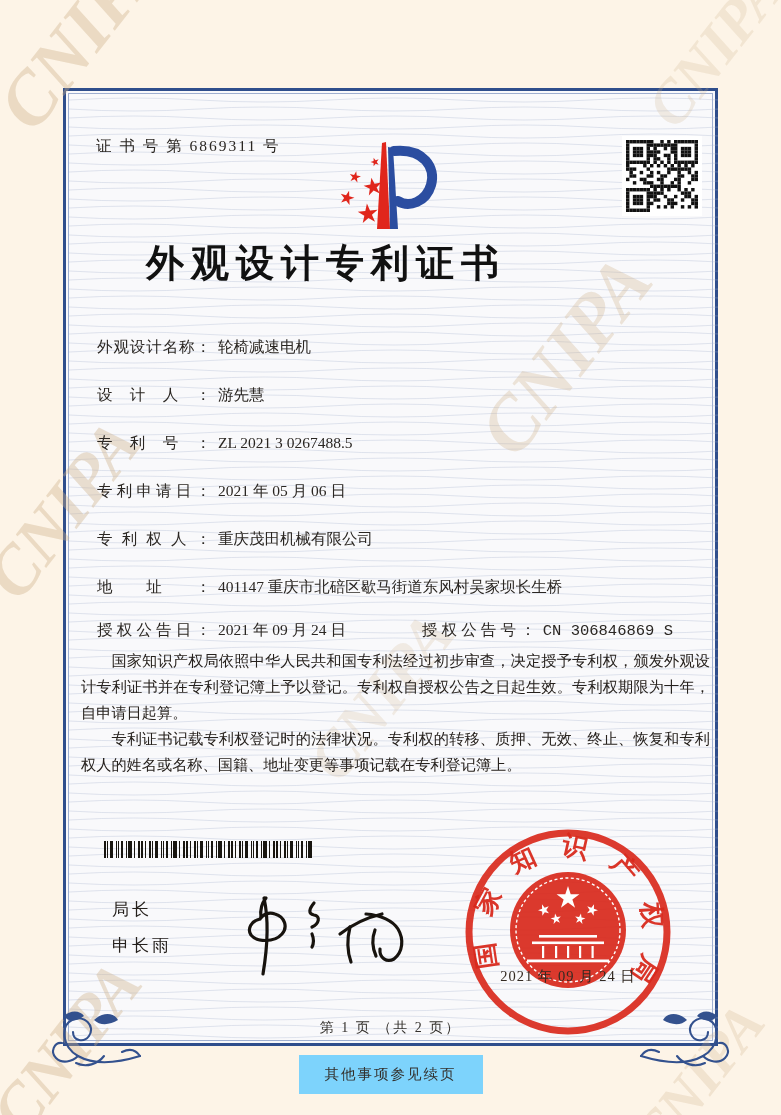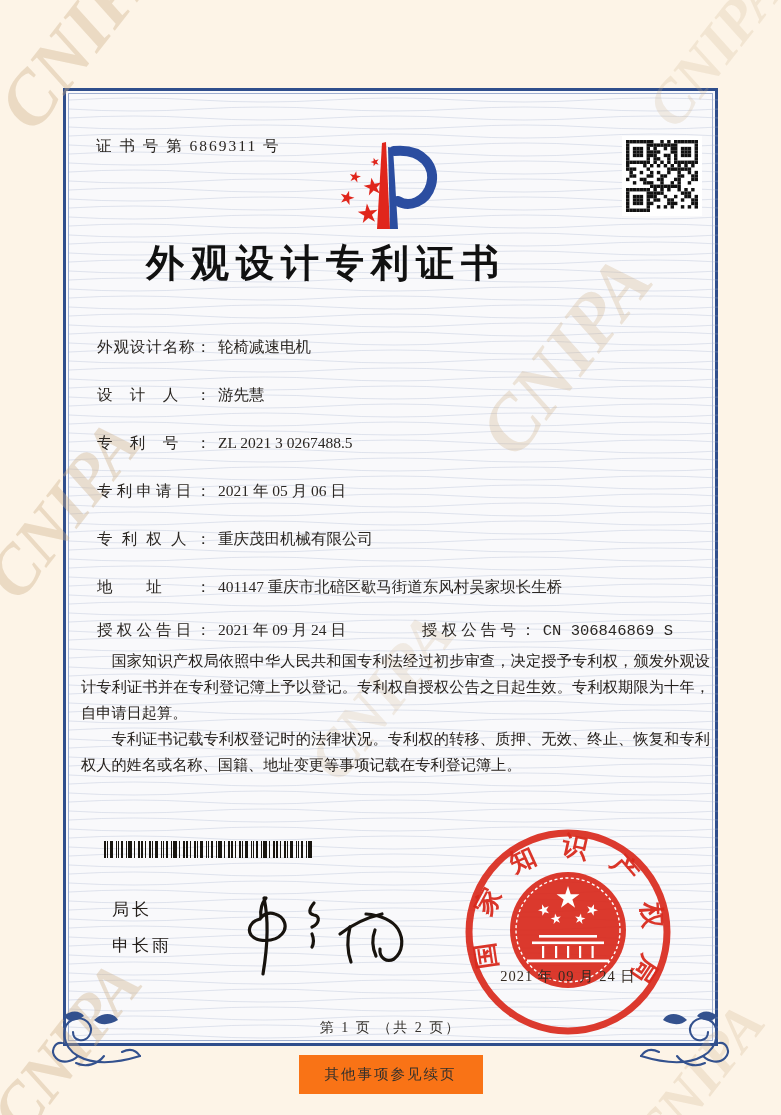--- a/index.html
+++ b/index.html
@@ -59,21 +59,21 @@
   .barcode-svg rect{fill:#18150f;}
   .sig-block{left:112px;top:892px;font-size:17px;letter-spacing:3px;color:#26211d;line-height:36px;}
   .signature-svg{left:222px;top:870px;}
   .signature-svg path{fill:none;stroke:#17130e;stroke-width:3.2;stroke-linecap:round;stroke-linejoin:round;}
   .seal-svg{left:462px;top:826px;z-index:3;}
   .seal-org-text{fill:#d9291c;font-size:26px;font-weight:bold;letter-spacing:23px;font-family:"Liberation Serif","DejaVu Serif",serif;}
   .seal-date{fill:#332a22;font-size:14.5px;letter-spacing:1px;font-family:"Liberation Serif","DejaVu Serif",serif;}
   .footer-page{left:63px;top:1019px;width:655px;text-align:center;font-size:14px;letter-spacing:2px;color:#33302c;}
   .note-box{
     left:50%;top:1055px;transform:translateX(-50%);
-    background:#f97316;padding:10px 26px;font-size:14.5px;letter-spacing:2px;color:#33302c;
+    background:#7dd3fc;padding:10px 26px;font-size:14.5px;letter-spacing:2px;color:#33302c;
     white-space:nowrap;
   }
   .ornament{z-index:2;}
   .ornament path{stroke:#33518e;fill:none;stroke-width:2.1;stroke-linecap:round;}
   .ornament .leaf{fill:#33518e;stroke:none;}
   .ornament.right{transform:scaleX(-1);}
 </style>
 </head>
 <body>
 

